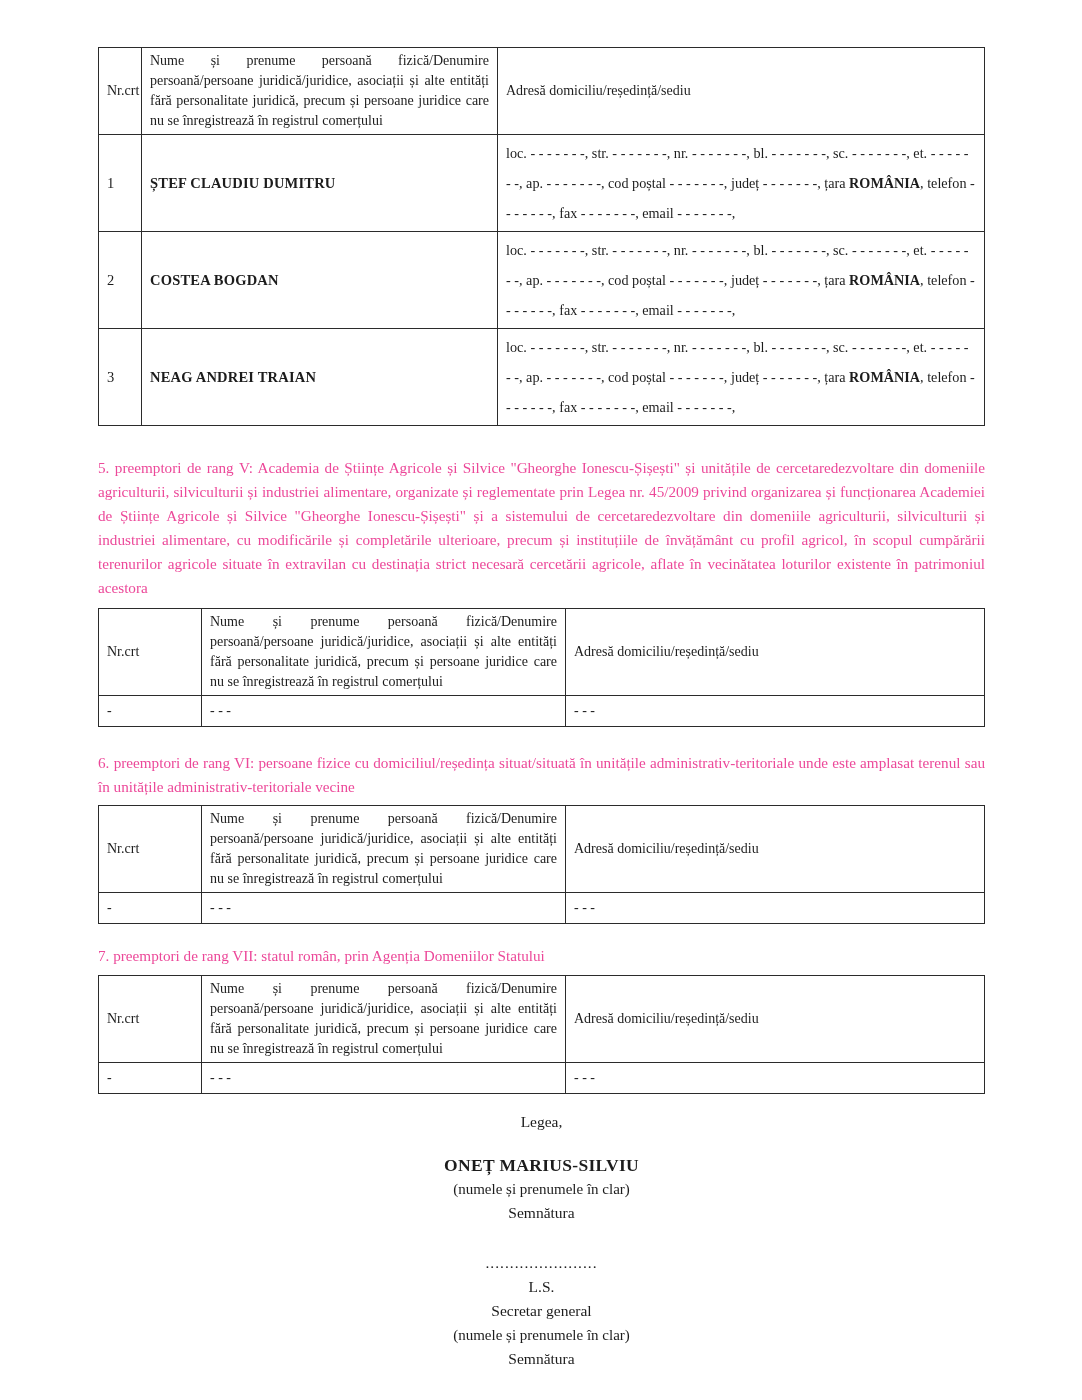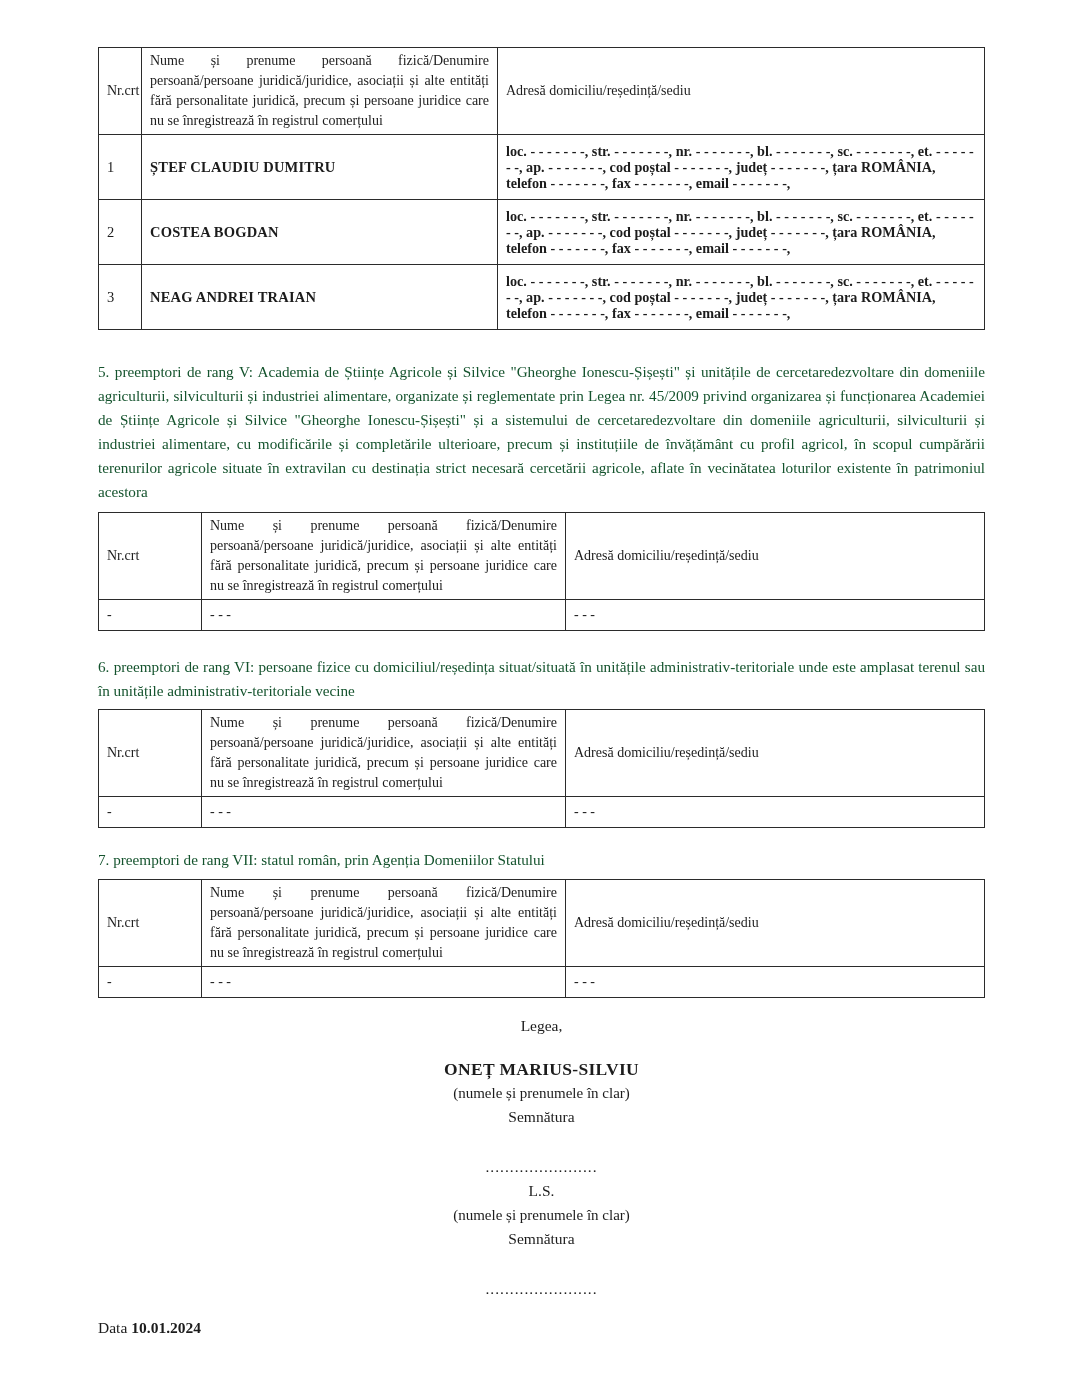--- a/index.html
+++ b/index.html
@@ -23,27 +23,27 @@
   
   .t2 .c-nr   { width:103px; }
   .t2 .c-name { width:364px; }
 
   .hdr { font-size:14px; line-height:20px; vertical-align:middle;margin-top:46px; }
   .just { text-align:justify; }
 
   .data-row td { height:65px; }
   .nr-cell { font-size:14.5px; }
   .name-cell { font-weight:bold; font-size:14.5px; letter-spacing:0.2px; }
-  .addr-cell { font-size:14.2px; line-height:16px; vertical-align:middle;font-weight:bold; }
+  .addr-cell { font-size:14.2px; line-height:30px; vertical-align:middle; }
 
   .empty-row td { height:31px; font-size:14px; }
 
   .para {
     font-size:15.2px; line-height:24px;
-    text-align:justify; color:#14532d;
+    text-align:justify; color:#ec4899;
   }
   .para-rank5 { margin:30px 0 8px 0; }
   .para-rank6 { margin:24px 0 6px 0;font-family:Liberation Serif, serif; }
   .para-rank7 { margin:20px 0 7px 0; }
 
   .sig-block { text-align:center; font-size:15.5px; line-height:24px; }
   .sig-primar { margin-top:16px; }
   .sig-name { font-weight:bold; font-size:17.5px; letter-spacing:0.3px;margin-top:19px; }
   .sig-clar { font-size:15px; }
   .dots { margin-top:26px; letter-spacing:1px; }
@@ -136,20 +136,21 @@
   <div class="sig-block sig-primar">
     <div>Legea,</div>
     <div class="sig-name">ONEȚ MARIUS-SILVIU</div>
     <div class="sig-clar">(numele și prenumele în clar)</div>
     <div>Semnătura</div>
   </div>
 
   <div class="sig-block">
     <div class="dots">.......................</div>
     <div>L.S.</div>
+    <div>Secretar general</div>
     <div class="sig-clar">(numele și prenumele în clar)</div>
     <div>Semnătura</div>
     <div class="dots dots-bottom">.......................</div>
   </div>
 
   <div class="date-line">
     <span>Data</span><b>10.01.2024</b>
   </div>
 
 </div>

